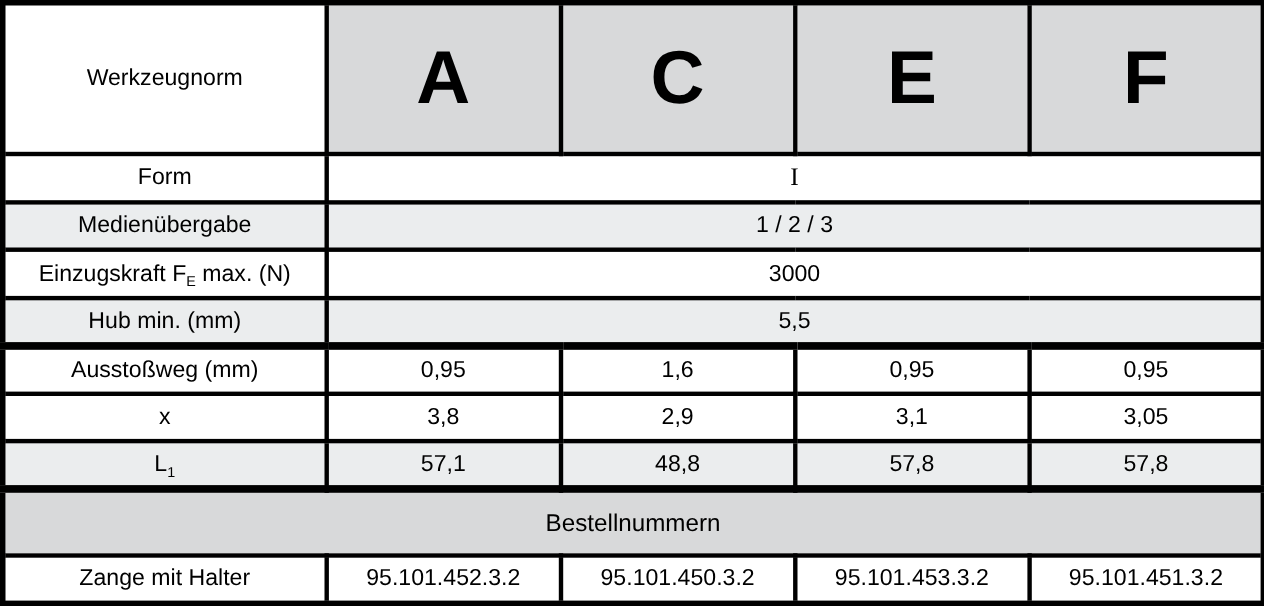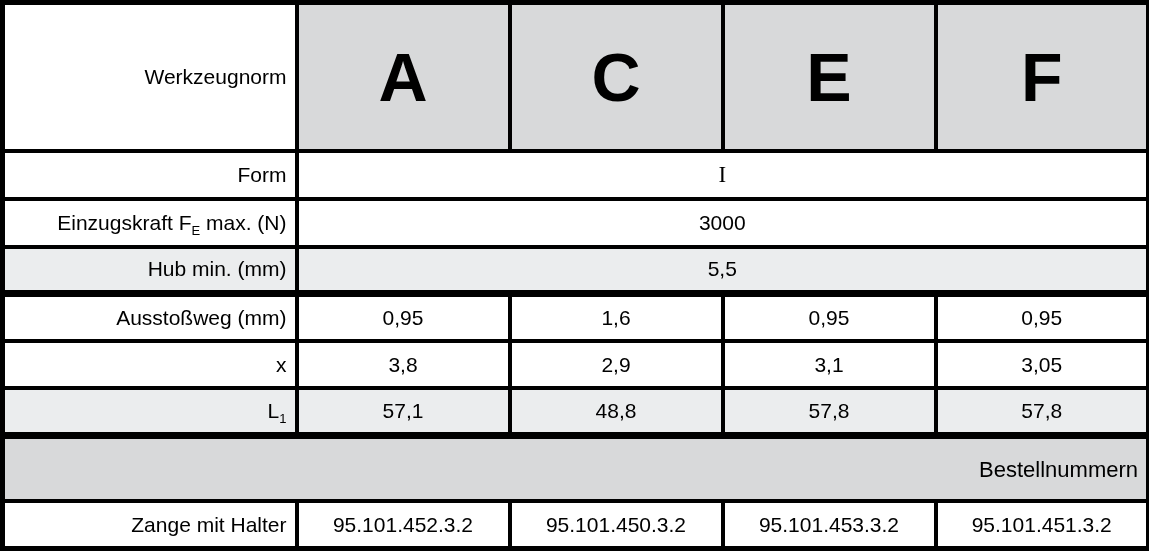--- a/index.html
+++ b/index.html
@@ -21,21 +21,21 @@
     border:5px solid var(--border-color);
   }
   td{
     border:4px solid var(--border-color);
     font-size:21px;line-height:1.15;
     overflow:hidden;white-space:nowrap;
     padding:2px 8px;vertical-align:middle;
   }
   col.c-label{width:294px;}
   col.c-val{width:213px;}
-  .label-cell{text-align:right;}
+  .label-cell{text-align:center;}
   .value-cell{text-align:center;}
   tr.header-row{height:107px;}
   tr.header-row .corner{background:#ffffff;}
   .col-header{
     font-size:68px;font-weight:bold;text-align:center;
     background:var(--dark-gray);
   }
   tr.std{height:34px;}
   .row-light td{background:var(--light-gray);}
   .row-white td{background:#ffffff;}
@@ -66,20 +66,24 @@
         <td class="col-header">C</td>
         <td class="col-header">E</td>
         <td class="col-header">F</td>
       </tr>
 
       <tr class="std row-white">
         <td class="label-cell">Form</td>
         <td class="value-cell serif-val" colspan="4">I</td>
       </tr>
 
+      <tr class="std row-light">
+        <td class="label-cell">Medienübergabe</td>
+        <td class="value-cell" colspan="4">1 / 2 / 3</td>
+      </tr>
 
       <tr class="std row-white">
         <td class="label-cell"><span>Einzugskraft F</span><sub>E</sub><span> max. (N)</span></td>
         <td class="value-cell" colspan="4">3000</td>
       </tr>
 
       <tr class="std row-light">
         <td class="label-cell">Hub min. (mm)</td>
         <td class="value-cell" colspan="4">5,5</td>
       </tr>

